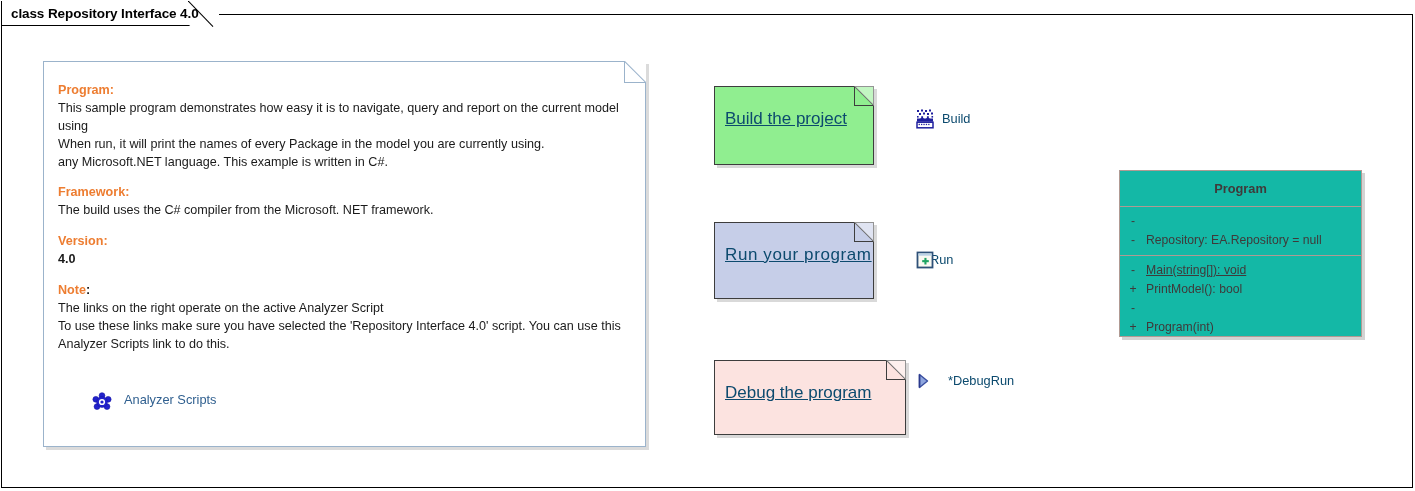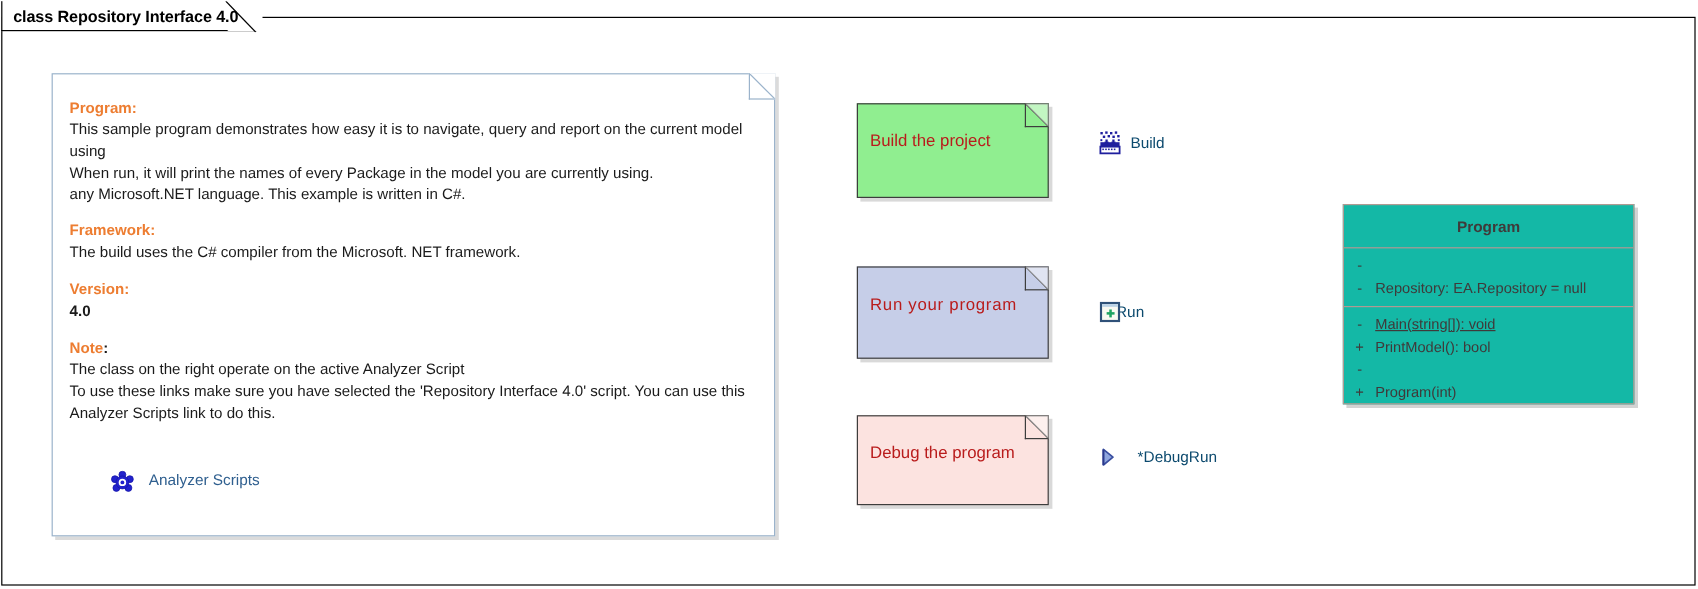--- a/index.html
+++ b/index.html
@@ -159,28 +159,29 @@
     position: absolute;
     right: -1px; top: -1px;
     width: 20px; height: 20px;
     background: #ffffff;
     clip-path: polygon(100% 0, 100% 100%, 0 0);
     opacity: 0.45;
   }
   .sticky .sticky-label {
     position: absolute;
     left: 10px; top: 22px;
-    font-size: 14px;
-    color: #b91c1c;
+    font-size: 17px;
+    color: #0c4a6e;
     white-space: nowrap;
+    text-decoration: underline;
   }
 
   #note-build { left: 714px; top: 86px; width: 160px; height: 79px; background: #90EE90; }
   #note-run   { left: 714px; top: 222px; width: 160px; height: 77px; background: #C6CEE8; }
-  #note-debug { left: 714px; top: 346px; width: 160px; height: 75px; background: #FCE3E0; }
+  #note-debug { left: 714px; top: 360px; width: 192px; height: 75px; background: #FCE3E0; }
 
   #note-run .sticky-label { letter-spacing: 0.6px; }
 
   
   .action-link {
     position: absolute;
     display: flex;
     align-items: center;
     cursor: pointer;
   }
@@ -268,21 +269,21 @@
 
     <p class="sect-head">Framework:</p>
     <p class="sect-body">The build uses the C# compiler from the Microsoft. NET framework.</p>
     <div class="gap"></div>
 
     <p class="sect-head">Version:</p>
     <p class="sect-body bold">4.0</p>
     <div class="gap"></div>
 
     <p class="sect-head mixed"><span>Note</span><span class="plain">:</span></p>
-    <p class="sect-body">The class on the right operate on the active Analyzer Script</p>
+    <p class="sect-body">The links on the right operate on the active Analyzer Script</p>
     <p class="sect-body">To use these links make sure you have selected the 'Repository Interface 4.0' script. You can use this</p>
     <p class="sect-body">Analyzer Scripts link to do this.</p>
   </div>
 
   <div id="analyzer-link">
     <span>
       <svg width="20" height="20" viewBox="0 0 20 20">
         <g fill="#2222CC" stroke="#1414A8" stroke-width="0.6">
           <circle cx="10" cy="3.6" r="2.9"></circle>
           <circle cx="16.2" cy="7.3" r="2.9"></circle>

